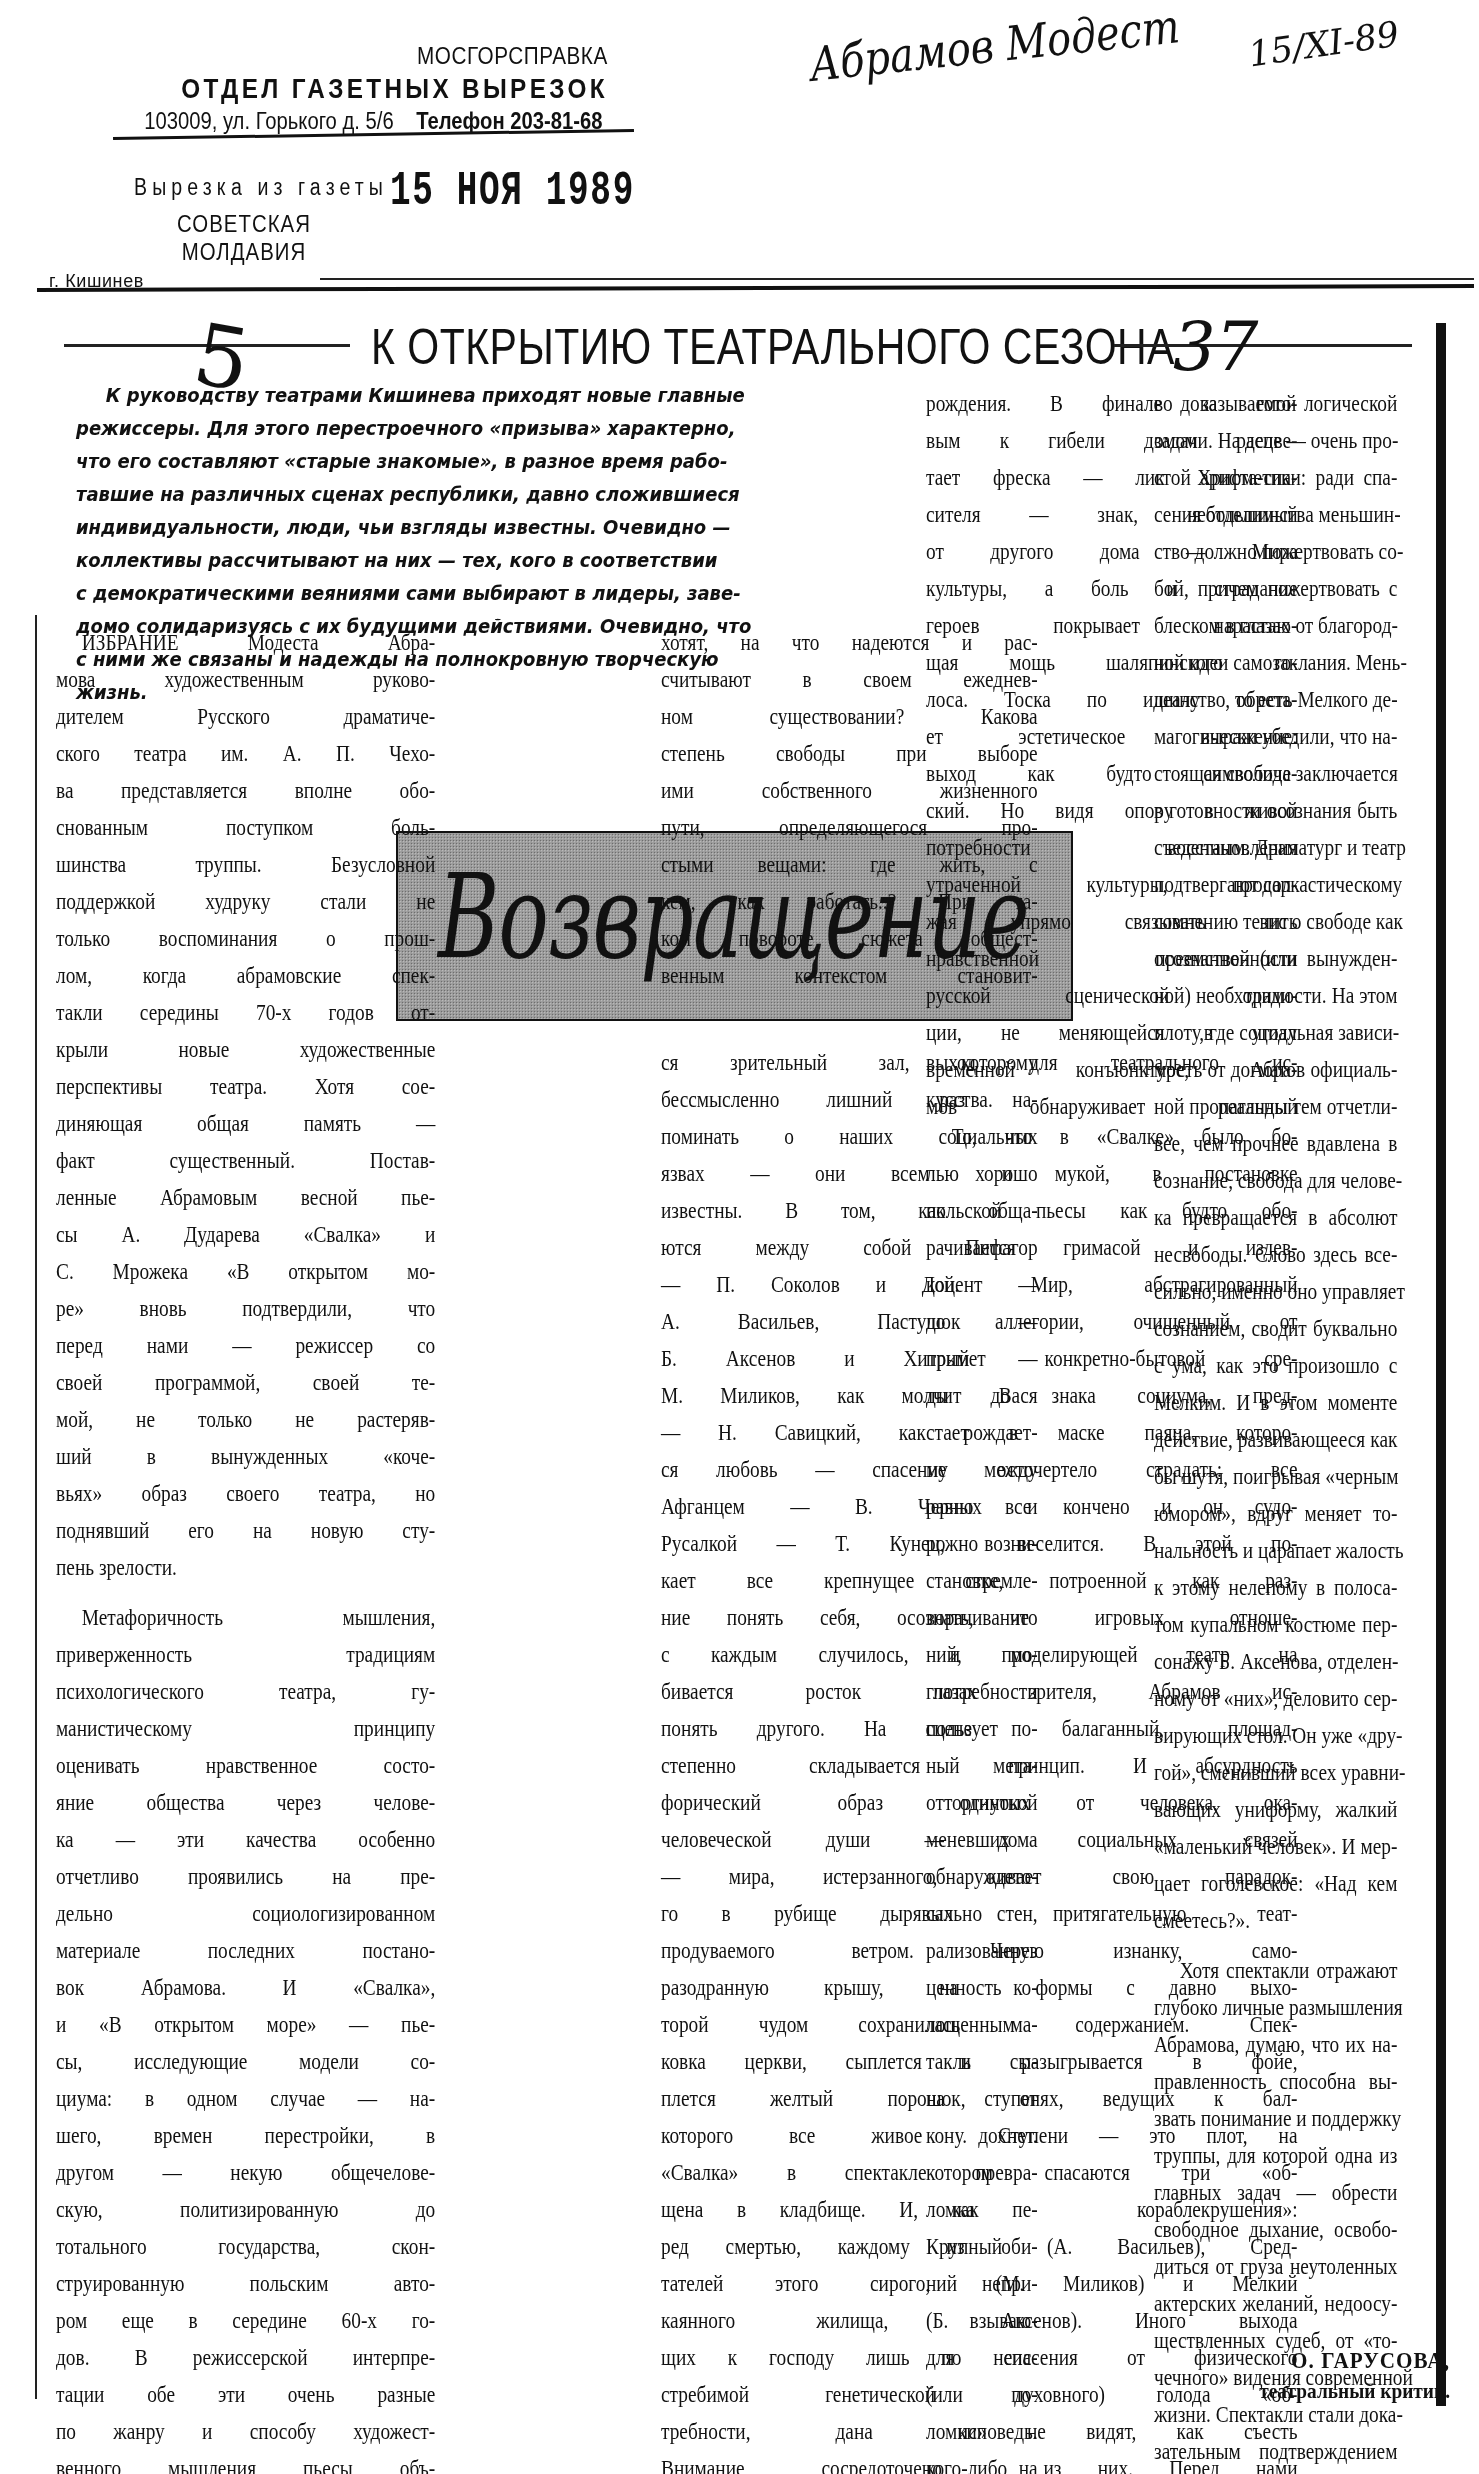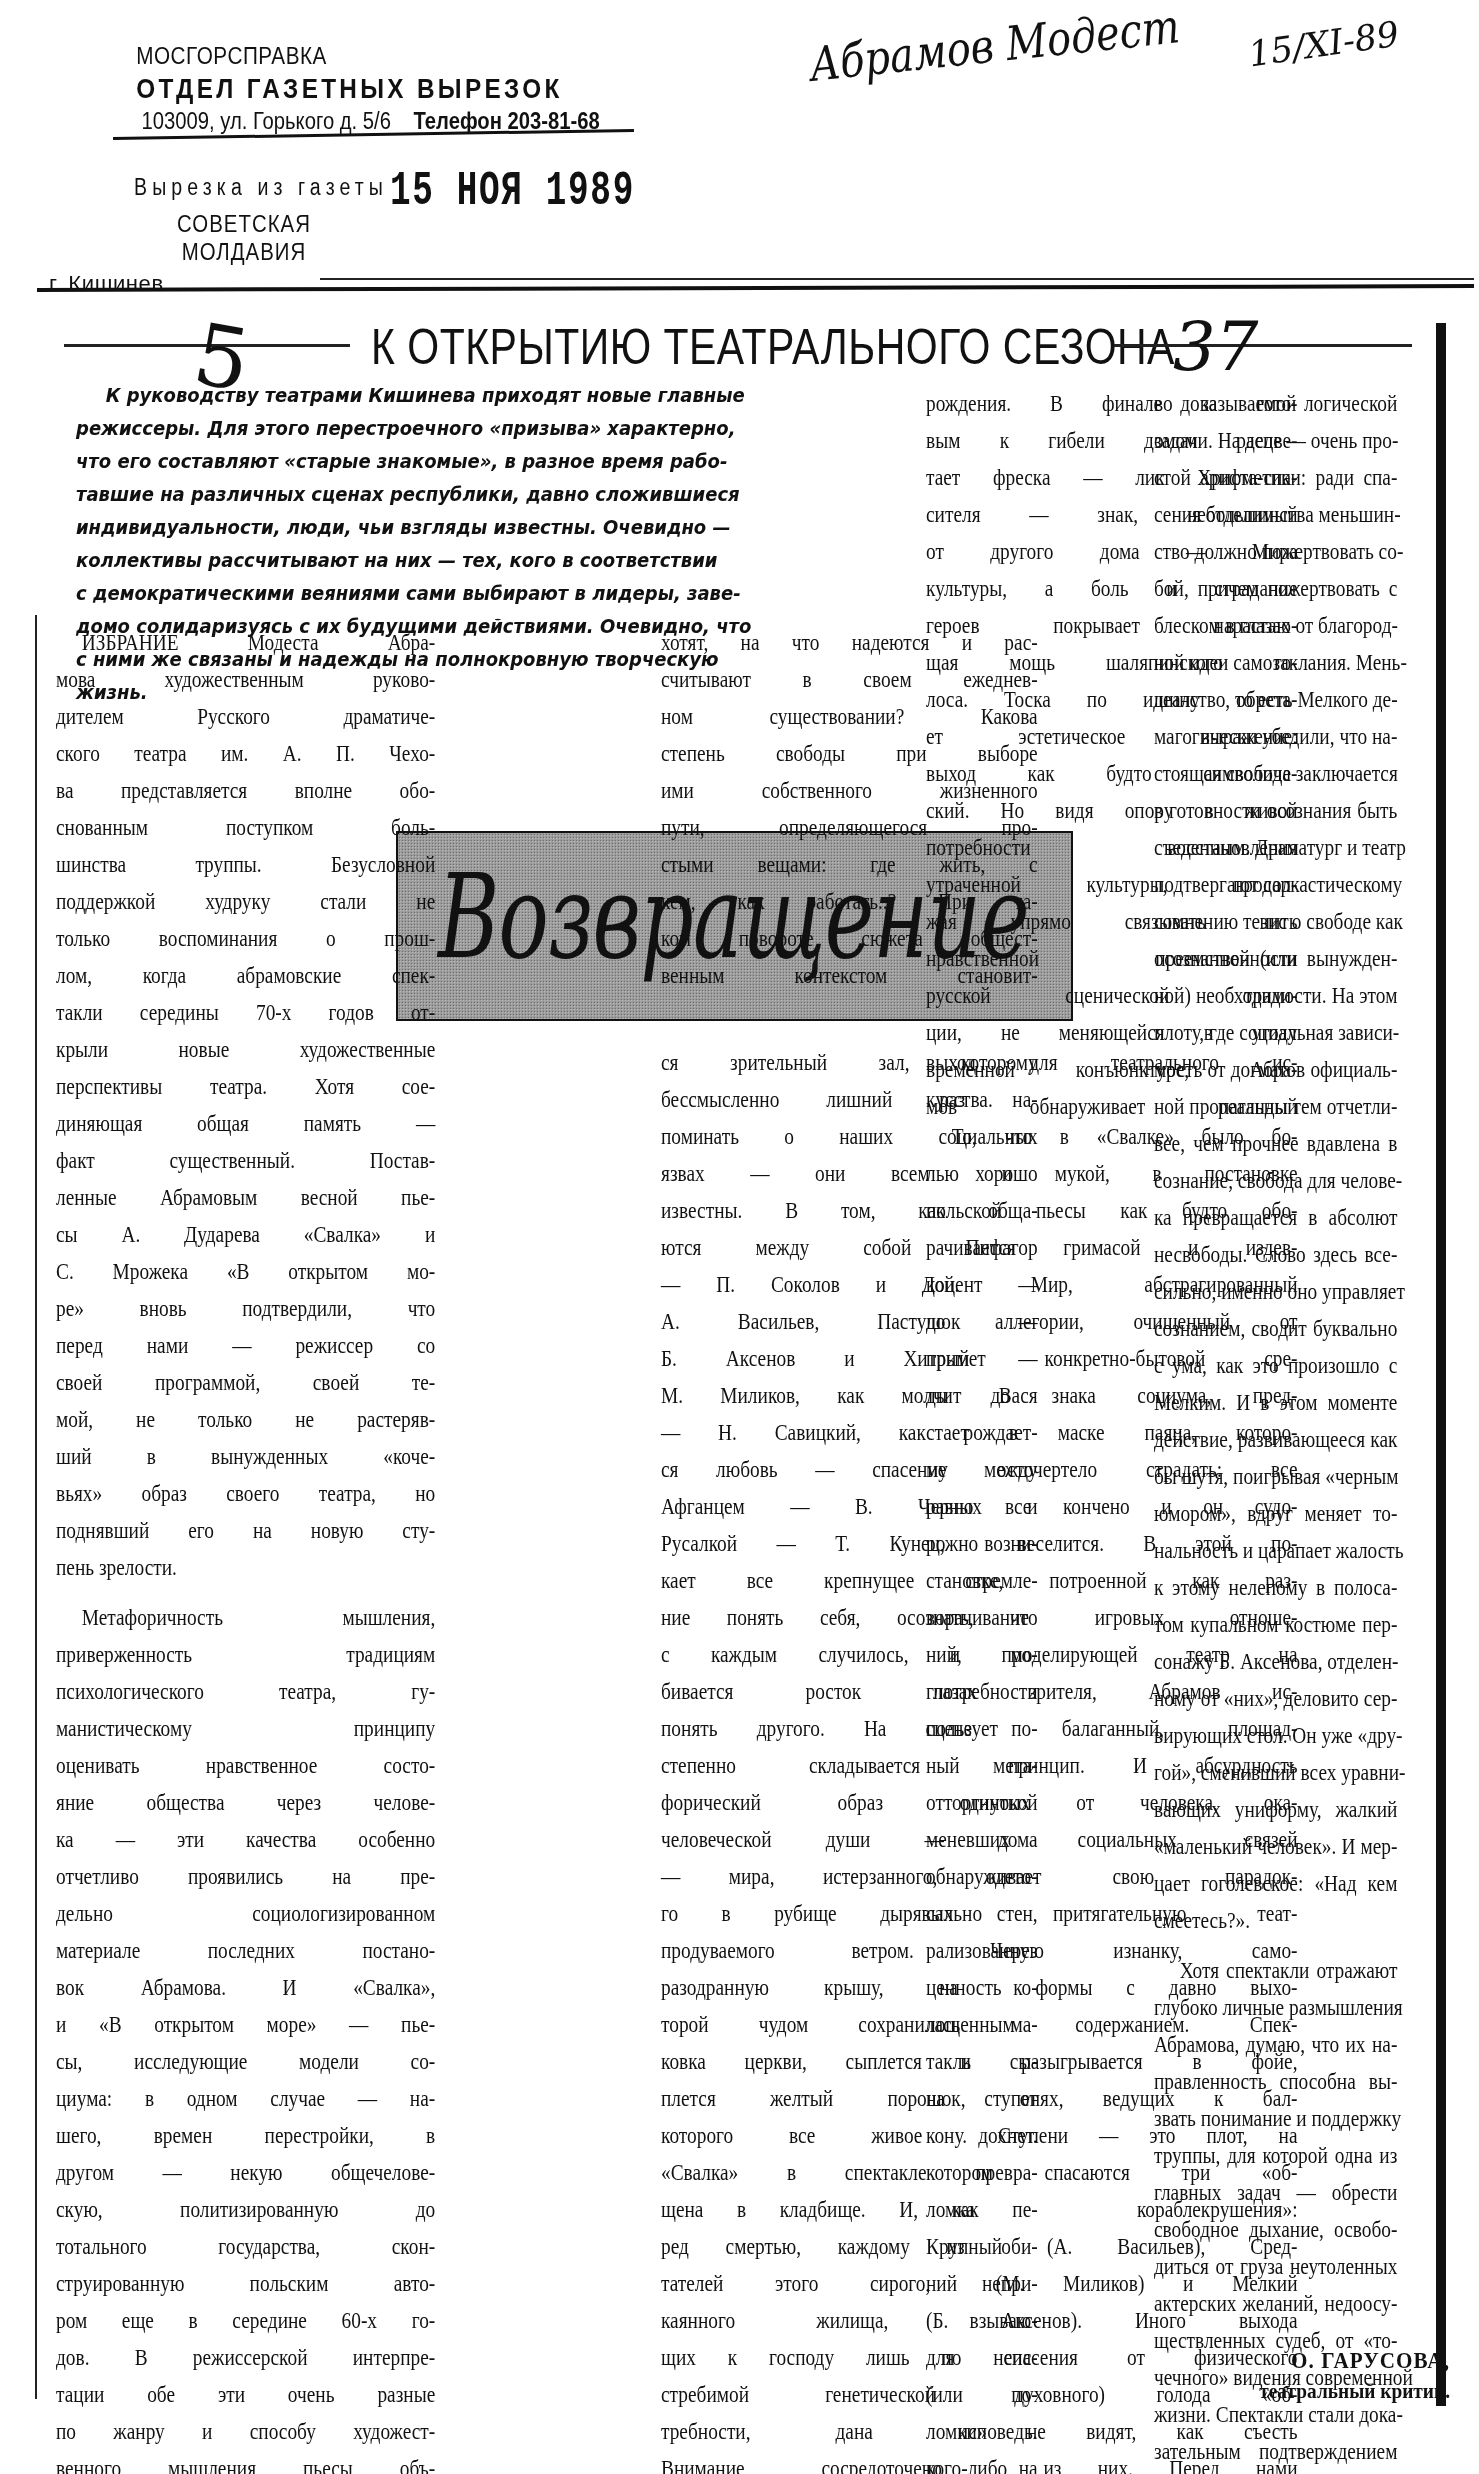--- a/index.html
+++ b/index.html
@@ -1,28 +1,28 @@
 <!DOCTYPE html>
 <html style="font-size:9.7px"><head>
 <meta charset="utf-8">
 <style>
   html, body { margin:0; padding:0; background:#ffffff; }
   body { width:1479px; height:2475px; position:relative; overflow:hidden; color:#111; font-family:"Liberation Sans", sans-serif; }
   .abs { position:absolute; }
   
-  .stamp { left:110px; top:43px; width:524px; text-align:left; font-family:"Liberation Sans", sans-serif; }
+  .stamp { left:110px; top:43px; width:524px; text-align:right; font-family:"Liberation Sans", sans-serif; }
   .stamp .l1 { font-size:23px; letter-spacing:0.6px; transform:scaleX(0.9); }
   .stamp .l2 { font-size:27px; font-weight:bold; letter-spacing:3.7px; margin-top:3.7px; transform:scaleX(0.9); }
   .stamp .l3 { font-size:23px; margin-top:3.7px; transform:scaleX(0.88); white-space:nowrap; }
   .stamp .l3 b { font-weight:bold; }
   .stamp-rule { left:113px; top:133px; width:521px; height:3px; background:#111; transform:rotate(-0.9deg); }
   .cut-label { left:134px; top:174px; font-size:23px; transform:scaleX(0.85); transform-origin:left; letter-spacing:6px; }
   .date-stamp { left:390px; top:163px; font-size:49px; font-weight:bold; font-family:"Liberation Mono", monospace; letter-spacing:2.4px; transform:scaleX(0.7); transform-origin:left; white-space:nowrap; }
   .paper-name { left:177px; top:210px; font-size:24px; line-height:28px; text-align:center; letter-spacing:1.2px; transform:scaleX(0.85); transform-origin:left; }
-  .city { left:49px; top:271px; font-size:22px; letter-spacing:0.6px; }
+  .city { left:49px; top:271px; font-size:18px; letter-spacing:0.6px; }
   .top-rule-a { left:37px; top:286px; width:1437px; height:3.7px; background:#111; transform:rotate(-0.15deg); }
   .top-rule-b { left:320px; top:278px; width:1154px; height:1.8px; background:#222; }
   .handwritten-name { left:810px; top:37px; font-family:"DejaVu Serif", serif; font-style:italic; font-size:47px; color:#111; transform:rotate(-6deg) scaleX(0.85); transform-origin:left; white-space:nowrap; }
   .handwritten-date { left:1248px; top:24px; font-family:"DejaVu Serif", serif; font-style:italic; font-size:35px; transform:rotate(-8deg); white-space:nowrap; }
   
   .right-bar { left:1436px; top:323px; width:9.7px; height:2083px; background:#111; }
   .left-bar { left:35px; top:615px; width:2.4px; height:1784px; background:#222; }
   
   .rubric-rule-l { left:64px; top:344px; width:286px; height:3px; background:#222; }
   .rubric-rule-r { left:1114px; top:344px; width:298px; height:3px; background:#222; }

